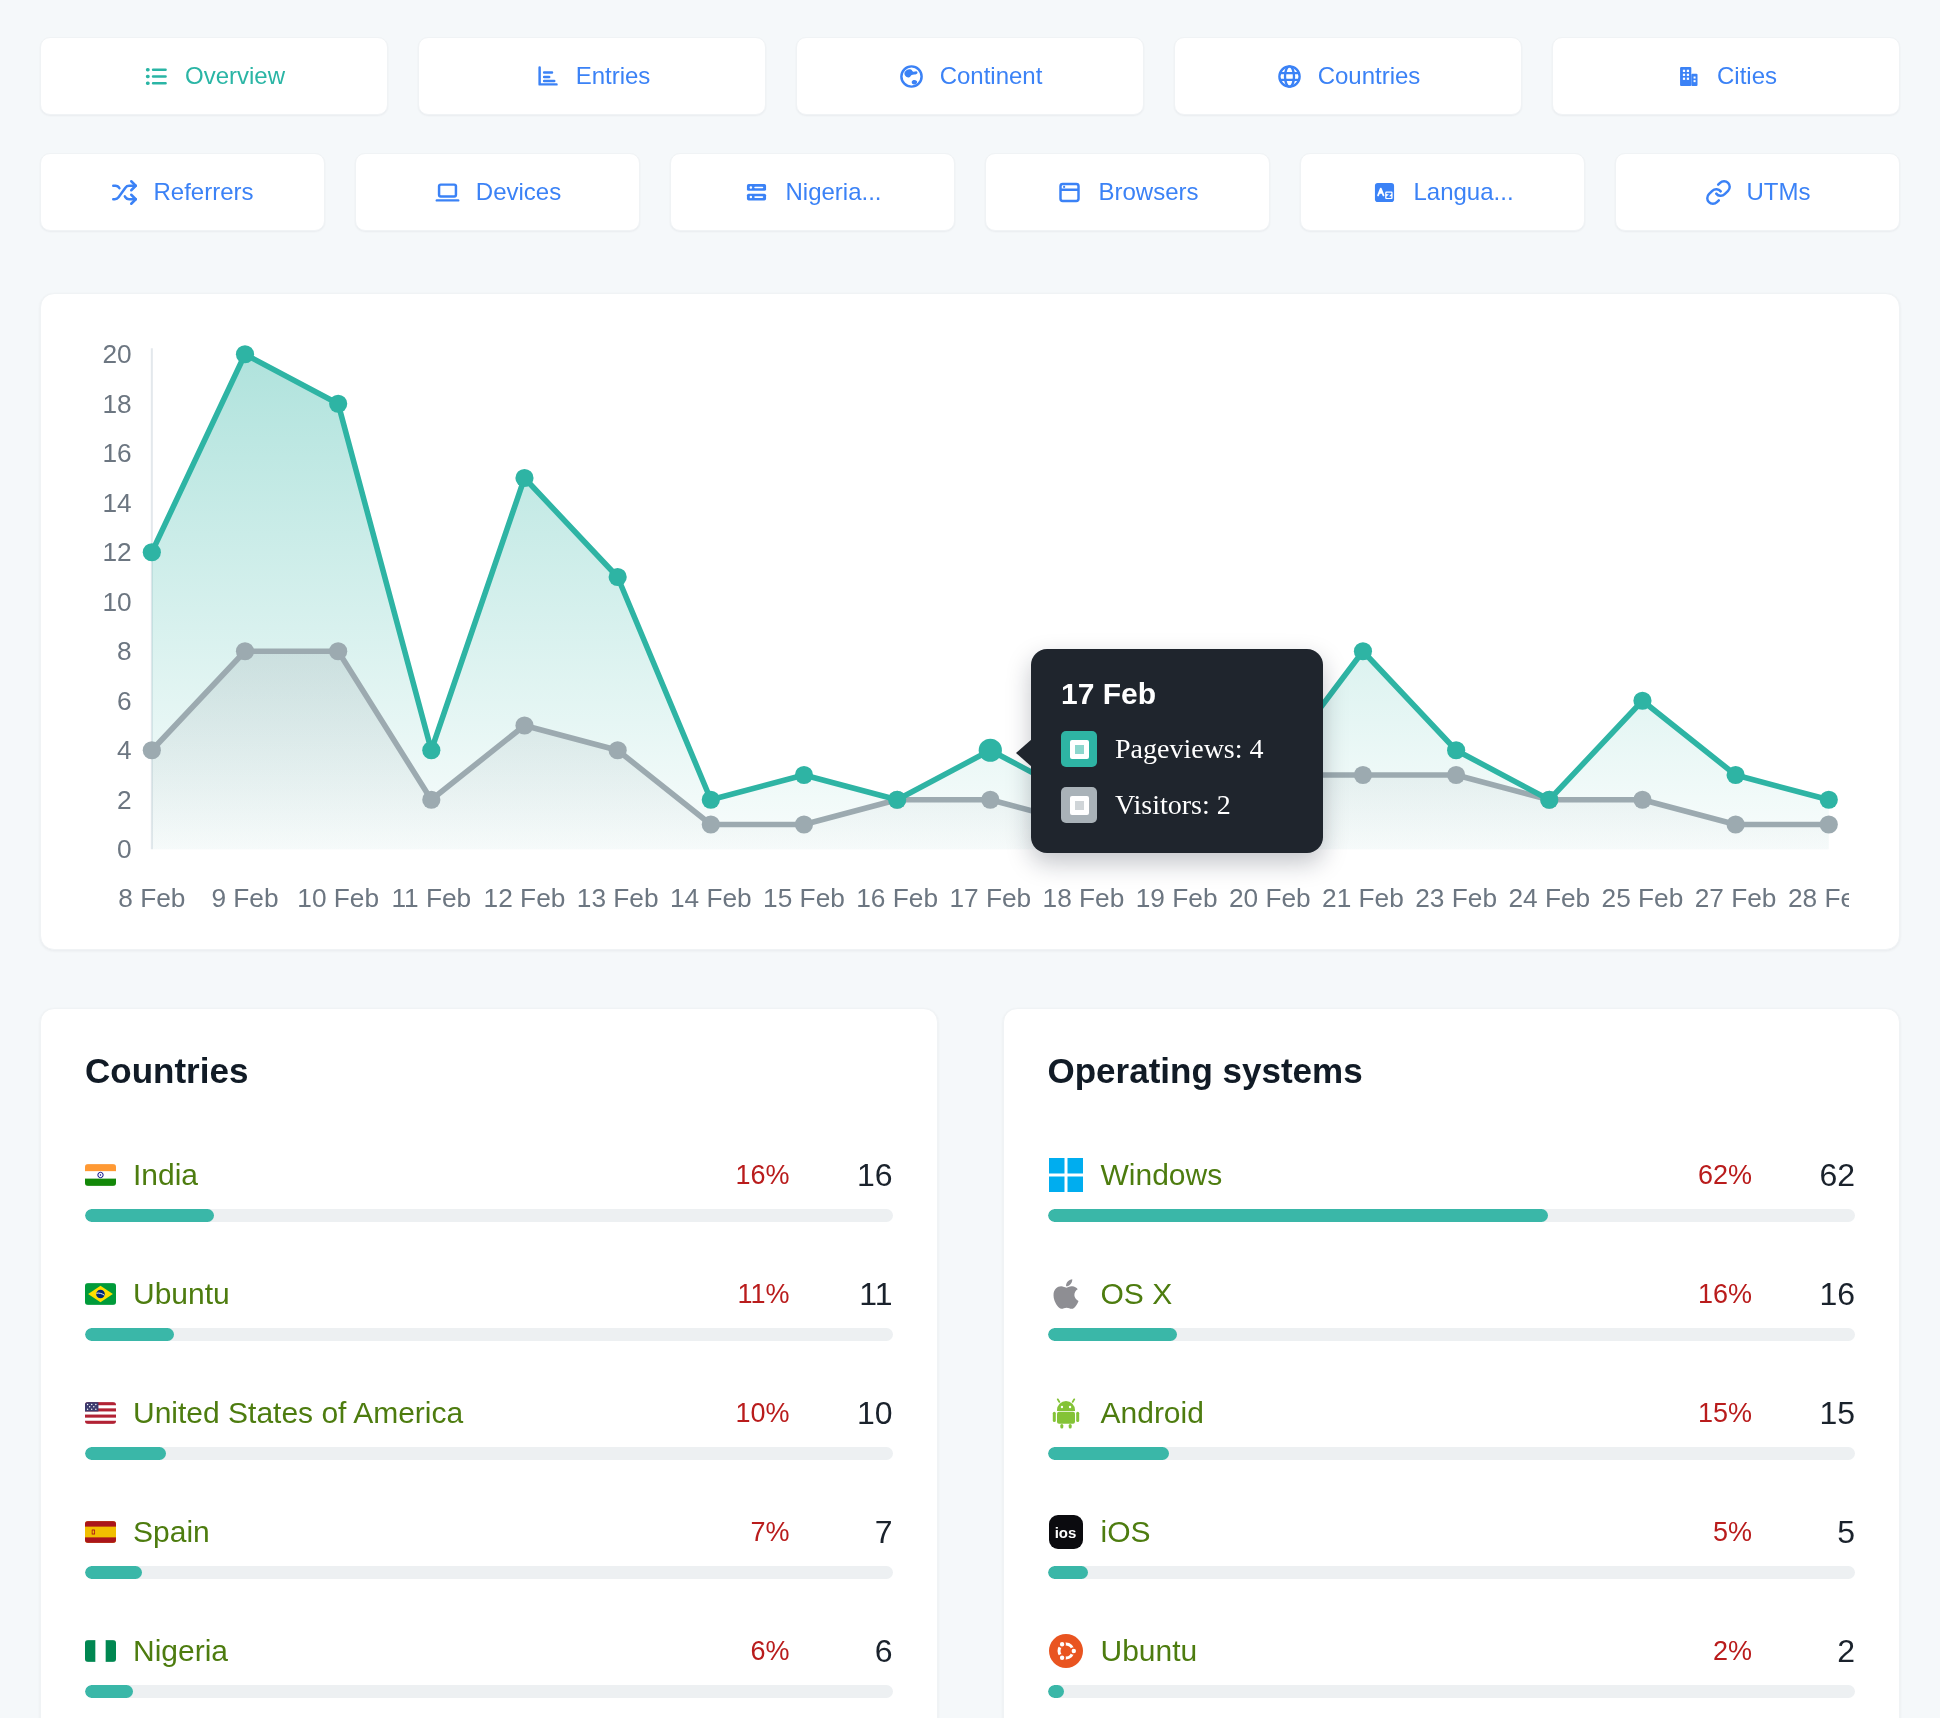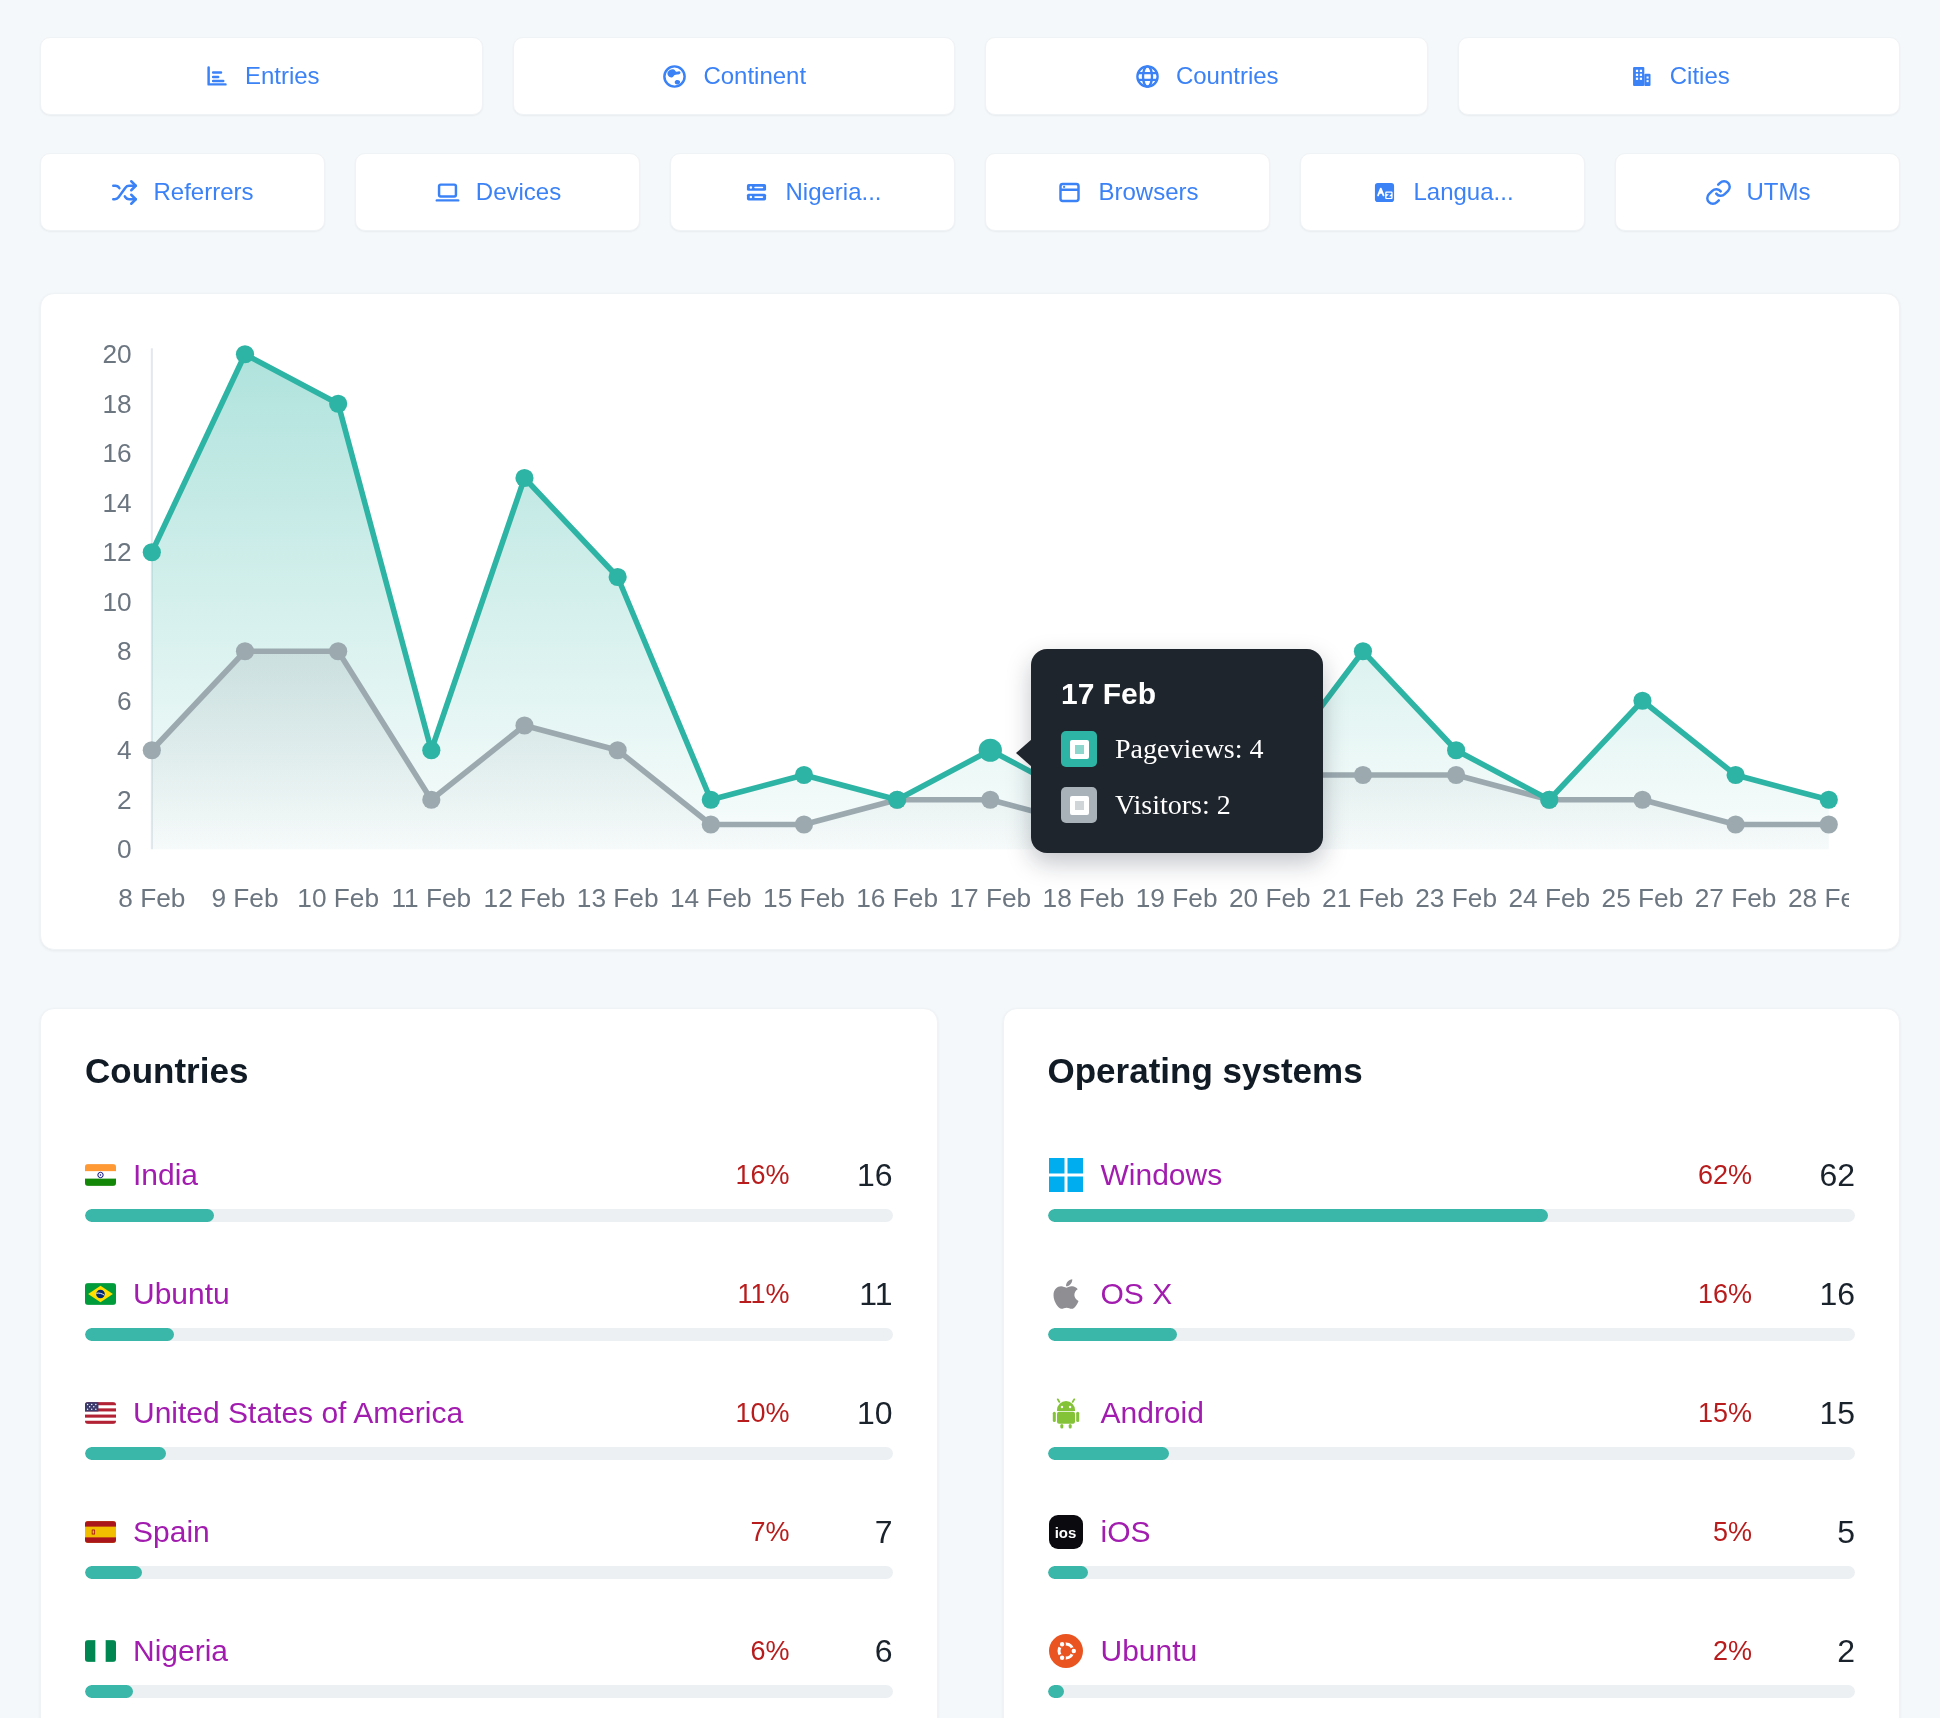--- a/index.html
+++ b/index.html
@@ -50,33 +50,42 @@
   .tt-sq-core { width: 9px; height: 9px; opacity: .55; }
   
   .panels { margin-top: 58px; display: grid; grid-template-columns: 1fr 1fr; gap: 65px; }
   .panel {
     background: #fff; border-radius: 14px; border: 1px solid #f0f3f5;
     box-shadow: 0 1px 3px rgba(15,23,42,.06); padding: 42px 44px; min-height: 770px;
   }
   .panel h2 { font-size: 35px; font-weight: 700; color: #111b26; margin-bottom: 62px; }
   .stat-item { margin-bottom: 50px; cursor: pointer; }
   .stat-label { display: flex; align-items: center; gap: 17px; height: 44px; }
-  .stat-name { flex: 1; font-size: 30px; color: #a21caf; }
+  .stat-name { flex: 1; font-size: 30px; color: #4d7c0f; }
   .stat-pct { width: 80px; text-align: right; font-size: 27px; color: #b91c1c; }
   .stat-val { width: 60px; text-align: right; font-size: 32px; color: #1a222c; margin-left: 26px; }
   .track { margin-top: 12px; height: 13px; background: #edf0f2; border-radius: 7px; overflow: hidden; }
   .fill { height: 100%; background: #3ab7a8; border-radius: 7px; }
   .flag { width: 31px; height: 22px; border-radius: 3px; overflow: hidden; flex: none; box-shadow: 0 0 0 1px rgba(0,0,0,.06) inset; }
   .osicon { width: 36px; height: 36px; flex: none; display: flex; align-items: center; justify-content: center; }
   .ios-badge { width: 34px; height: 34px; background: #0b0b0f; border-radius: 9px; color: #fff; font-size: 15px; font-weight: bold; display: flex; align-items: center; justify-content: center; }
 </style>
 </head>
 <body>
 
 <div class="tabrow">
+  <button class="tab active">
+    <span class="ticon">
+      <svg viewBox="0 0 24 24" fill="none" stroke="currentColor" stroke-width="2.4" stroke-linecap="round">
+        <path d="M9 6h11M9 12h11M9 18h11"></path>
+          <path d="M4 6h.5M4 12h.5M4 18h.5" stroke-width="3"></path>
+      </svg>
+    </span>
+    <span>Overview</span>
+  </button>
   <button class="tab">
     <span class="ticon">
       <svg viewBox="0 0 24 24" fill="none" stroke="currentColor" stroke-width="2.2" stroke-linecap="round" stroke-linejoin="round">
         <path d="M5 4v15h15"></path>
           <path d="M9 8.5h7M9 12.5h4.5M9 16h9"></path>
       </svg>
     </span>
     <span>Entries</span>
   </button>
   <button class="tab">

